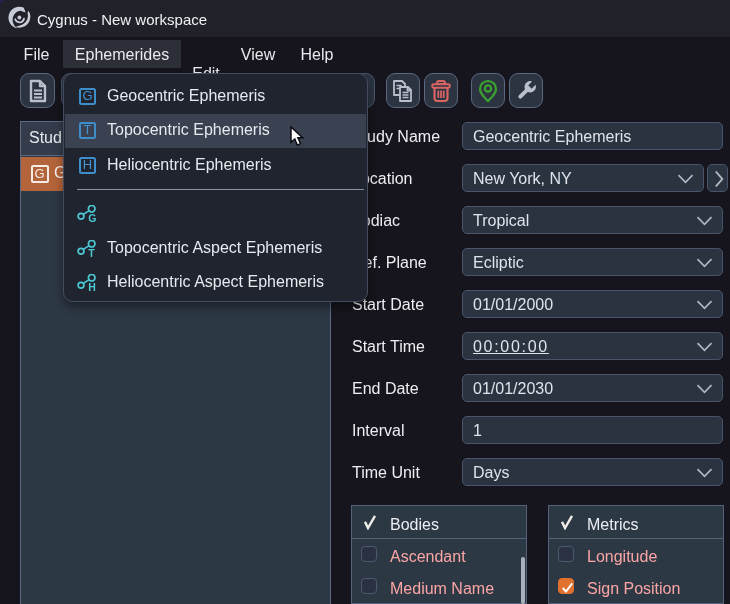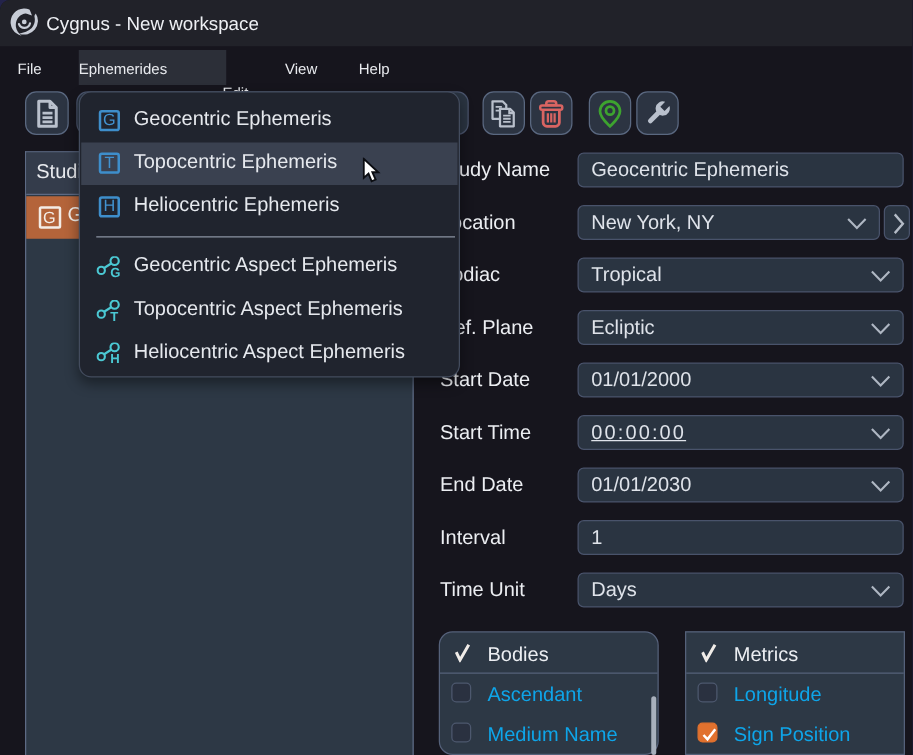--- a/index.html
+++ b/index.html
@@ -5,21 +5,21 @@
   * { margin:0; padding:0; box-sizing:border-box; }
   html,body { width:730px; height:604px; overflow:hidden; background:#23234a; }
   body { font-family:"Liberation Sans", sans-serif; }
   #win { position:absolute; left:0; top:0; width:730px; height:604px;
          background:#16151d; border-top-left-radius:8px; overflow:hidden; }
   .abs { position:absolute; }
   
   #titlebar { left:0; top:0; width:730px; height:37px; background:#212229; }
   #title { left:37px; top:11px; font-size:15px; color:#eef0f4; }
   
-  .mitem { top:40px; height:28px; line-height:30px; font-size:12px; color:#e8eaee; }
+  .mitem { top:40px; height:28px; line-height:30px; font-size:16px; color:#e8eaee; text-align:center; }
   
   .tbtn { top:73px; width:34px; height:35px; background:#2c3442; border:1.5px solid #5a6880; border-radius:9px; }
   .tbtn svg { position:absolute; left:50%; top:50%; transform:translate(-50%,-50%); }
   
   #toolcombo { left:61px; top:73px; width:314px; height:35px; background:#2a3441; border:1.3px solid #49536b; border-radius:9px; }
   
   #lpanel { left:20px; top:121px; width:311px; height:483px; background:#2d3845; border:1px solid #5d6a84; border-bottom:none; }
   #lheader { left:0; top:0; width:309px; height:34px; background:#343c4b; border-bottom:1px solid #5d6a84; }
   #lheader span { position:absolute; left:8px; top:7px; font-size:16px; color:#e8eaee; }
   #lsel { left:0; top:35px; width:309px; height:34px; background:#b4643a; }
@@ -37,21 +37,21 @@
   .flabel { font-size:16px; color:#eceef2; left:352px; }
   .input { left:462px; width:261px; height:28px; background:#2a3441; border:1.3px solid #49536b;
            border-radius:5px; font-size:16px; color:#dfe3ea; line-height:27px; padding-left:10px; }
   .chev { position:absolute; right:9px; top:9px; }
   
   .gbox { top:505px; height:99px; background:#2d3845; border:1.3px solid #55617a; }
   .ghead { position:absolute; left:0; top:0; right:0; height:33px; border-bottom:1.3px solid #55617a; }
   .ghead .t { position:absolute; left:38px; top:10px; font-size:16px; color:#eceef2; }
   .cbox { position:absolute; left:9px; width:16px; height:16px; border:1.5px solid #4d586e; border-radius:4px; background:#2a3140; }
   .crow { position:absolute; left:0; right:0; height:32px; }
-  .crow .t { position:absolute; left:38px; top:6px; font-size:16px; color:#0ea5e9; }
+  .crow .t { position:absolute; left:38px; top:6px; font-size:16px; color:#fca5a5; }
 </style>
 </head>
 <body>
 <div id="win">
   <div class="abs" id="titlebar"></div>
   <svg class="abs" style="left:8px;top:6px" width="24" height="24" viewBox="0 0 24 24">
     <circle cx="12" cy="12" r="11" fill="#212229"></circle>
     <path d="M 15.5 1.5 A 11 11 0 1 0 9.2 22.5 C 6.8 20.8 5.2 18.2 4.8 15.8 C 4.3 12.8 5 9.8 7 7.6 C 8.8 5.6 11.5 4.6 13.2 4.9 C 14.4 5.1 15.8 5.9 17.6 6.4 C 16.8 4.4 16.4 2.8 15.5 1.5 Z" fill="#c7ccd6"></path>
     <path d="M 20.6 4.7 A 11 11 0 0 1 7.3 20.9 C 10.9 19.9 15.0 18.9 17.4 16.3 C 19.7 13.7 20.3 10.4 19.6 7.3 C 19.4 6.2 20.2 5.6 20.6 4.7 Z" fill="#c7ccd6"></path>
     <path d="M 7.2 13.3 A 4.6 4.6 0 0 0 16.0 12.7" fill="none" stroke="#c7ccd6" stroke-width="1.8" stroke-linecap="round"></path>
@@ -161,21 +161,21 @@
         <path d="M1.5 1.2 L8.5 8.3 L15.5 1.2" fill="none" stroke="#aeb6c2" stroke-width="1.7"></path>
       </svg>
   </div>
   <div class="abs input" style="top:416px;">1</div>
   <div class="abs input" style="top:458px;">Days
     <svg class="chev" width="17" height="10" viewBox="0 0 17 10">
         <path d="M1.5 1.2 L8.5 8.3 L15.5 1.2" fill="none" stroke="#aeb6c2" stroke-width="1.7"></path>
       </svg>
   </div>
 
-  <div class="abs gbox" style="left:351px;width:176px;border-radius:11px;">
+  <div class="abs gbox" style="left:351px;width:176px;">
     <div class="ghead">
       <svg style="position:absolute;left:12px;top:9px" width="15" height="15" viewBox="0 0 15 15">
           <path d="M1 6.8 L4 13 L11 0.8" fill="none" stroke="#f0ece8" stroke-width="2.4"></path>
         </svg>
       <div class="t">Bodies</div>
     </div>
     <div class="crow" style="top:36px;">
         <div class="cbox" style="top:4px;"></div>
         <div class="t">Ascendant</div>
       </div>
@@ -219,21 +219,20 @@
         <div class="txt">Heliocentric Ephemeris</div>
     </div>
     <div id="msep"></div>
     <div class="mrow" style="top:123px;">
       <svg class="asp" width="22" height="19" viewBox="0 0 22 19">
         <circle cx="4" cy="11.3" r="2.9" fill="none" stroke="#4bc8d3" stroke-width="1.7"></circle>
         <line x1="6.3" y1="9.4" x2="12.2" y2="5.6" stroke="#4bc8d3" stroke-width="1.7"></line>
         <circle cx="14.7" cy="3.7" r="3.3" fill="none" stroke="#4bc8d3" stroke-width="1.7"></circle>
         <text x="11.3" y="16.5" fill="#4bc8d3" font-size="10.5" font-weight="bold" font-family="Liberation Sans">G</text>
       </svg>
-      <div class="txt">Geocentric Aspect Ephemeris</div>
     </div>
     <div class="mrow" style="top:157.5px;">
       <svg class="asp" width="22" height="19" viewBox="0 0 22 19">
         <circle cx="4" cy="11.3" r="2.9" fill="none" stroke="#4bc8d3" stroke-width="1.7"></circle>
         <line x1="6.3" y1="9.4" x2="12.2" y2="5.6" stroke="#4bc8d3" stroke-width="1.7"></line>
         <circle cx="14.7" cy="3.7" r="3.3" fill="none" stroke="#4bc8d3" stroke-width="1.7"></circle>
         <text x="11.3" y="16.5" fill="#4bc8d3" font-size="10.5" font-weight="bold" font-family="Liberation Sans">T</text>
       </svg>
       <div class="txt">Topocentric Aspect Ephemeris</div>
     </div>

